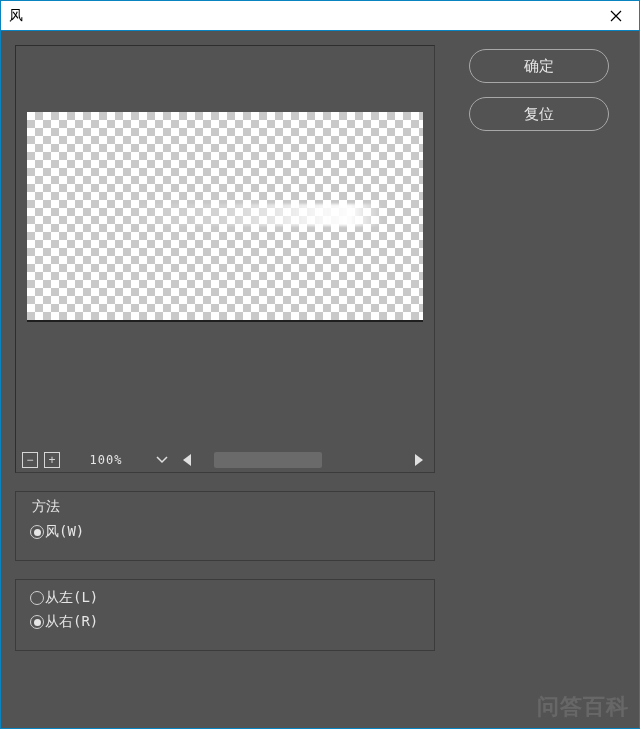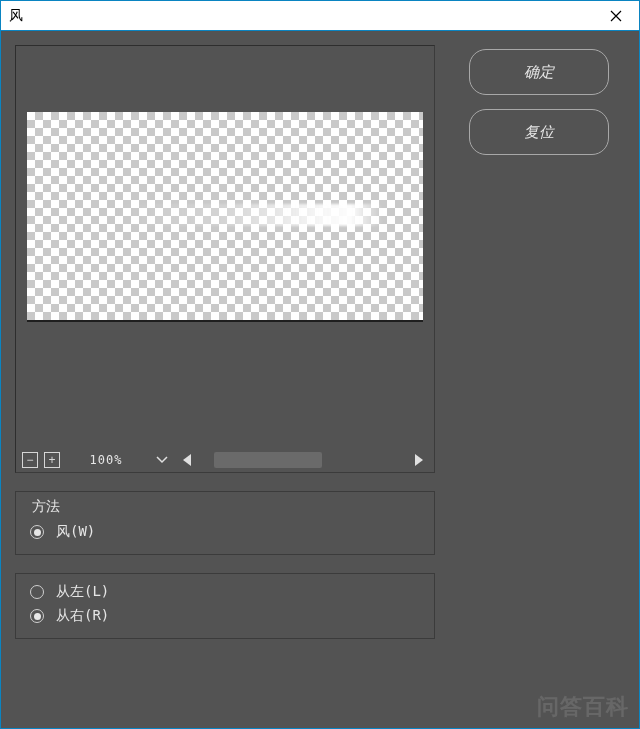--- a/index.html
+++ b/index.html
@@ -56,31 +56,30 @@
     .right-col {
       flex: 1;
       display: flex;
       flex-direction: column;
       gap: 14px;
       align-items: center;
       padding-top: 4px;
     }
     .pill-btn {
       width: 140px;
-      height: 46px;
+      height: 34px;
       border: 1px solid #a8a8a8;
       border-radius: 17px;
       background: transparent;
       color: #e6e6e6;
       font-size: 15px;
       display: flex;
       align-items: center;
       justify-content: center;
       cursor: pointer;
-      font-style: italic;
     }
     .preview-panel {
       width: 420px;
       height: 428px;
       border: 1px solid #3b3b3b;
       border-top-color: #2e2e2e;
       border-left-color: #2e2e2e;
       background: #535353;
       display: flex;
       flex-direction: column;
@@ -170,33 +169,33 @@
     }
     .h-thumb {
       width: 108px;
       height: 16px;
       background: #6a6a6a;
       margin-left: 12px;
       border-radius: 2px;
     }
     .fieldset {
       border: 1px solid #3b3b3b;
-      padding: 6px 10px 10px 10px;
+      padding: 6px 10px 16px 10px;
       position: relative;
     }
     .legend {
       color: #e6e6e6;
       font-size: 14px;
       margin-left: 6px;
       margin-bottom: 4px;
     }
     .radio-row {
       display: flex;
       align-items: center;
-      gap: 12px;
+      gap: 1px;
       padding: 3px 4px;
       color: #e6e6e6;
       font-size: 14px;
       font-family: Consolas, "SimSun", monospace;
       cursor: pointer;
     }
     .radio {
       width: 14px;
       height: 14px;
       border: 1.5px solid #cfcfcf;

